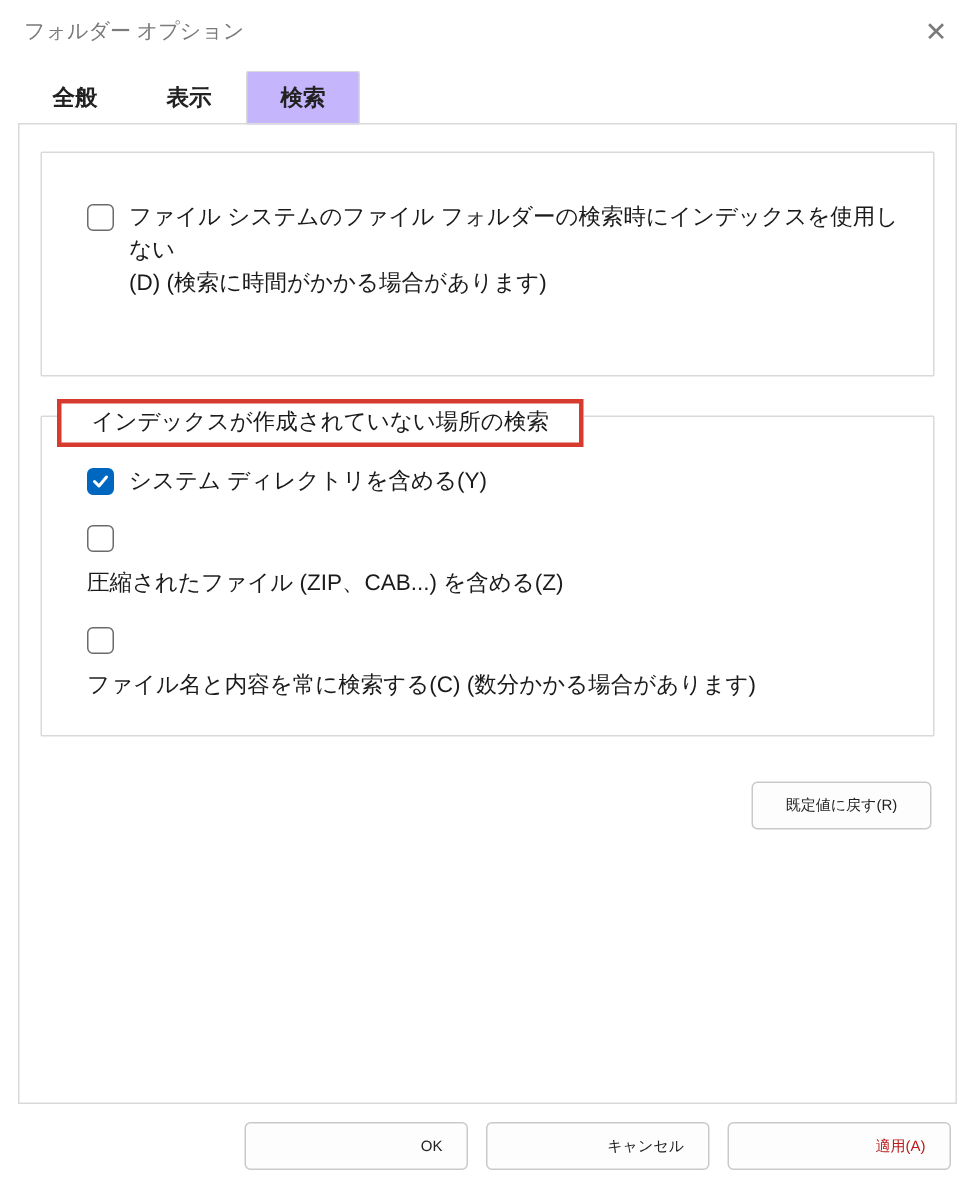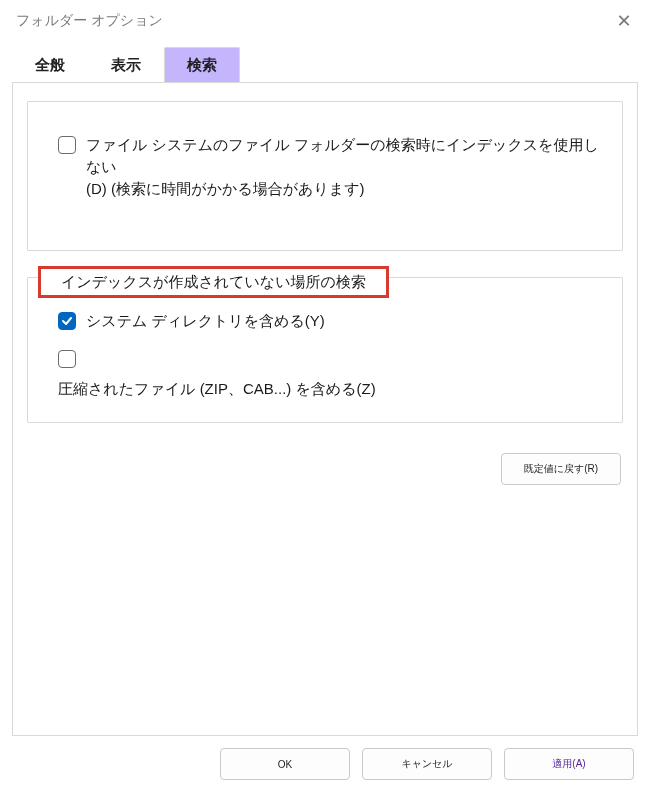--- a/index.html
+++ b/index.html
@@ -44,27 +44,27 @@
   .chk.checked { background:#0067c0; border-color:#0067c0; }
   .chk.checked svg { display:block; }
   .chk svg { display:none; }
   .chk-label { font-size:15px; line-height:22px; }
   .chk-sub { display:block; }
   .restore-row { display:flex; justify-content:flex-end; padding:4px 2px 0 0; }
   .btn {
     min-width:120px; height:32px; padding:0 16px; border:1px solid #c9c9c9; background:#fdfdfd;
     border-radius:4px; font-size:10px; font-family:inherit; color:#222; cursor:default;
   }
-  .btn:disabled, .btn.disabled { color:#4c1d95; }
+  .btn:disabled, .btn.disabled { color:#b91c1c; }
   .dialog-buttons {
     position:absolute; left:0; right:0; bottom:0; height:56px;
     display:flex; justify-content:flex-end; align-items:center; gap:12px;
     padding:0 16px; background:#fff;
   }
-  .dialog-buttons .btn { width:130px; }
+  .dialog-buttons .btn { width:149px;text-align:right; }
 </style>
 </head>
 <body>
 
 <div class="titlebar">
   <span>フォルダー オプション</span>
   <span class="close-x">✕</span>
 </div>
 
 <div class="tabs-row">
@@ -101,20 +101,26 @@
       <span class="chk-label">システム ディレクトリを含める(Y)</span>
     </div>
 
     <div class="check-row">
       <span class="chk">
         
       </span>
       <span class="chk-label">圧縮されたファイル (ZIP、CAB...) を含める(Z)</span>
     </div>
 
+    <div class="check-row">
+      <span class="chk">
+        
+      </span>
+      <span class="chk-label">ファイル名と内容を常に検索する(C) (数分かかる場合があります)</span>
+    </div>
   </div>
 
   <div class="restore-row">
     <button class="btn">既定値に戻す(R)</button>
   </div>
 
 </div>
 
 <div class="dialog-buttons">
   <button class="btn">OK</button>

